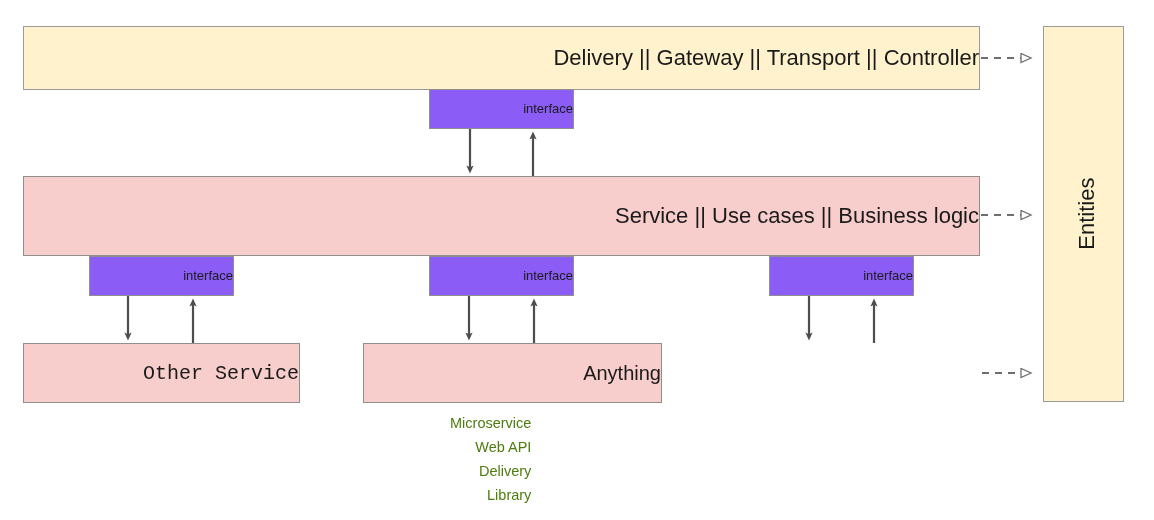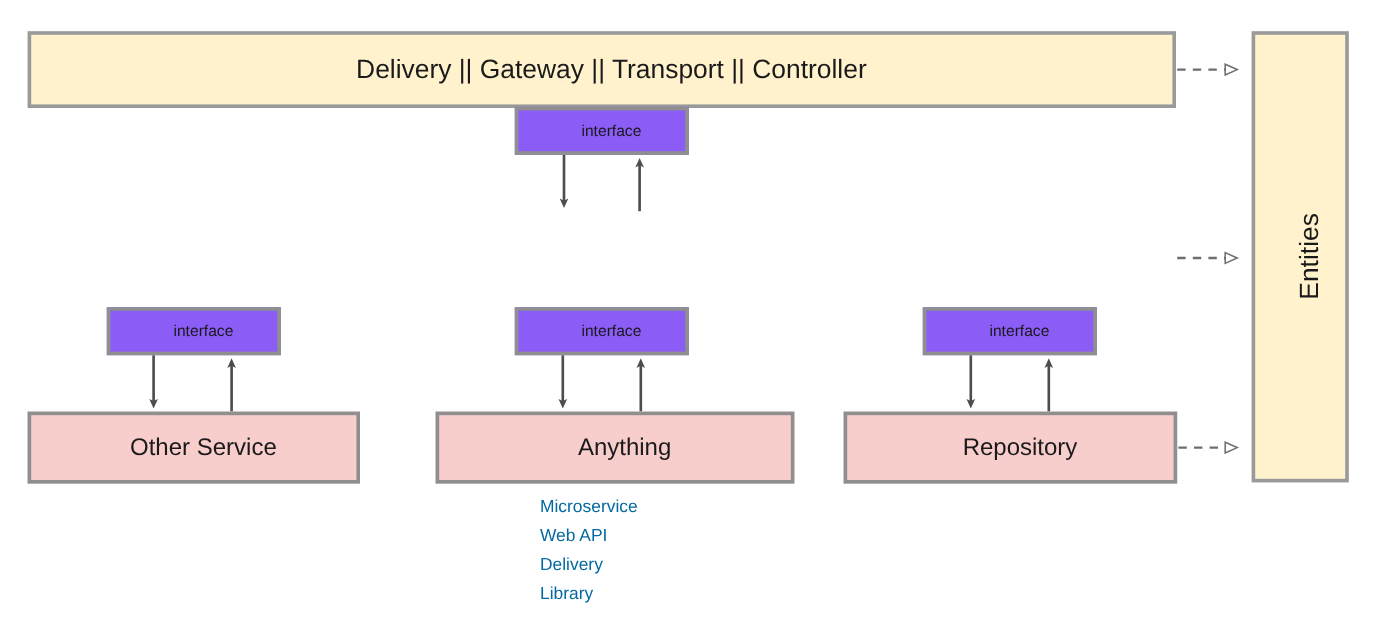--- a/index.html
+++ b/index.html
@@ -14,24 +14,24 @@
   #diagram {
     position: relative;
     width: 1154px;
     height: 520px;
     background: #ffffff;
     overflow: hidden;
   }
   .node {
     position: absolute;
     box-sizing: border-box;
-    border: 3px solid #737373;
+    border: 1px solid #737373;
     display: flex;
     align-items: center;
-    justify-content: center;
+    justify-content: flex-end;
     text-align: center;
     color: #1a1a1a;
     line-height: 1.15;
     user-select: none;
     padding-left: 16px;
   }
   .layer-yellow {
     background: #fff2cc;
     border-color: #9a9a9a;
   }
@@ -69,32 +69,33 @@
   }
   #iface-top      { left: 429px; top: 89px;  width: 145px; }
   #iface-left     { left: 89px;  top: 256px; width: 145px; }
   #iface-mid      { left: 429px; top: 256px; width: 145px; }
   #iface-right    { left: 769px; top: 256px; width: 145px; }
 
   .leaf {
     height: 60px;
     font-size: 20px;
   }
-  #other-service  { left: 23px;  top: 343px; width: 277px; }
+  #other-service  { left: 23px;  top: 343px; width: 277px; font-family: Liberation Mono, monospace; }
   #anything       { left: 363px; top: 343px; width: 299px; }
   #repository     { left: 703px; top: 343px; width: 278px; }
 
   #anything-list {
     position: absolute;
     left: 450px;
     top: 411px;
     font-size: 14.5px;
     line-height: 24px;
-    color: #0369a1;
+    color: #4d7c0f;
     white-space: nowrap;
+    text-align: right;
   }
   #anything-list div { display: block; }
 
   svg.edges {
     position: absolute;
     left: 0; top: 0;
     width: 1154px;
     height: 520px;
     pointer-events: none;
     overflow: visible;
@@ -147,20 +148,23 @@
   </svg>
 
   <div class="node layer-yellow" id="delivery-layer">
     <span>Delivery || Gateway || Transport || Controller</span>
   </div>
 
   <div class="node layer-green iface" id="iface-top">
     <span>interface</span>
   </div>
 
+  <div class="node layer-pink" id="service-layer">
+    <span>Service || Use cases || Business logic</span>
+  </div>
 
   <div class="node layer-green iface" id="iface-left">
     <span>interface</span>
   </div>
 
   <div class="node layer-green iface" id="iface-mid">
     <span>interface</span>
   </div>
 
   <div class="node layer-green iface" id="iface-right">
@@ -168,23 +172,20 @@
   </div>
 
   <div class="node layer-pink leaf" id="other-service">
     <span>Other Service</span>
   </div>
 
   <div class="node layer-pink leaf" id="anything">
     <span>Anything</span>
   </div>
 
-  <div class="node layer-pink leaf" id="repository">
-    <span>Repository</span>
-  </div>
 
   <div class="node layer-yellow" id="entities-layer">
     <span class="vtext">Entities</span>
   </div>
 
   <div id="anything-list">
     <div>Microservice</div>
     <div>Web API</div>
     <div>Delivery</div>
     <div>Library</div>

